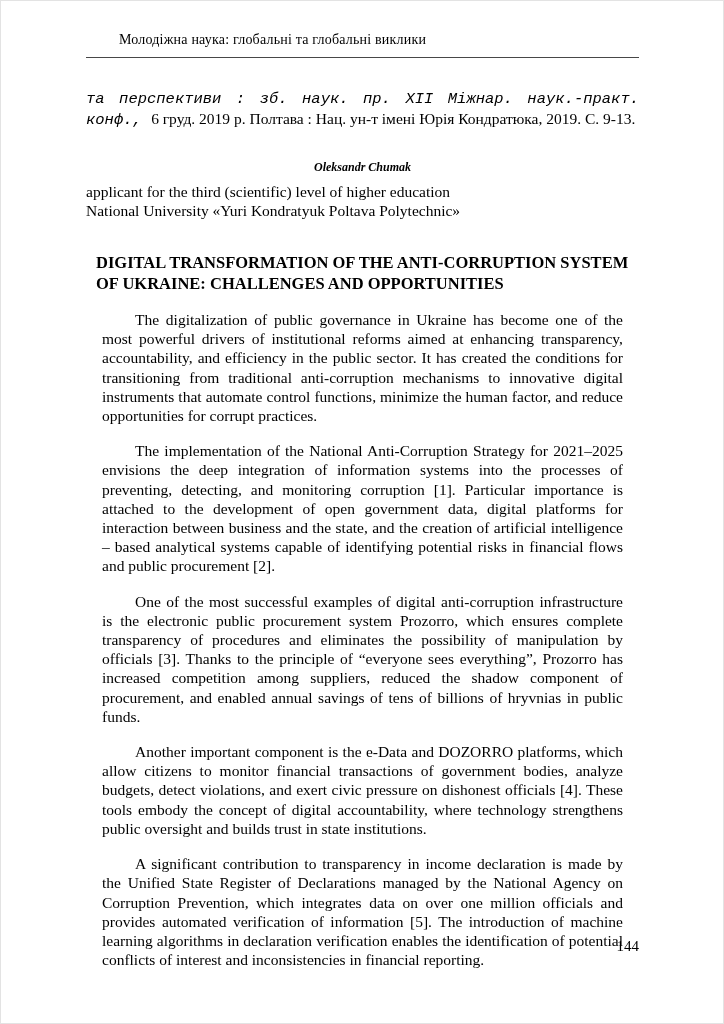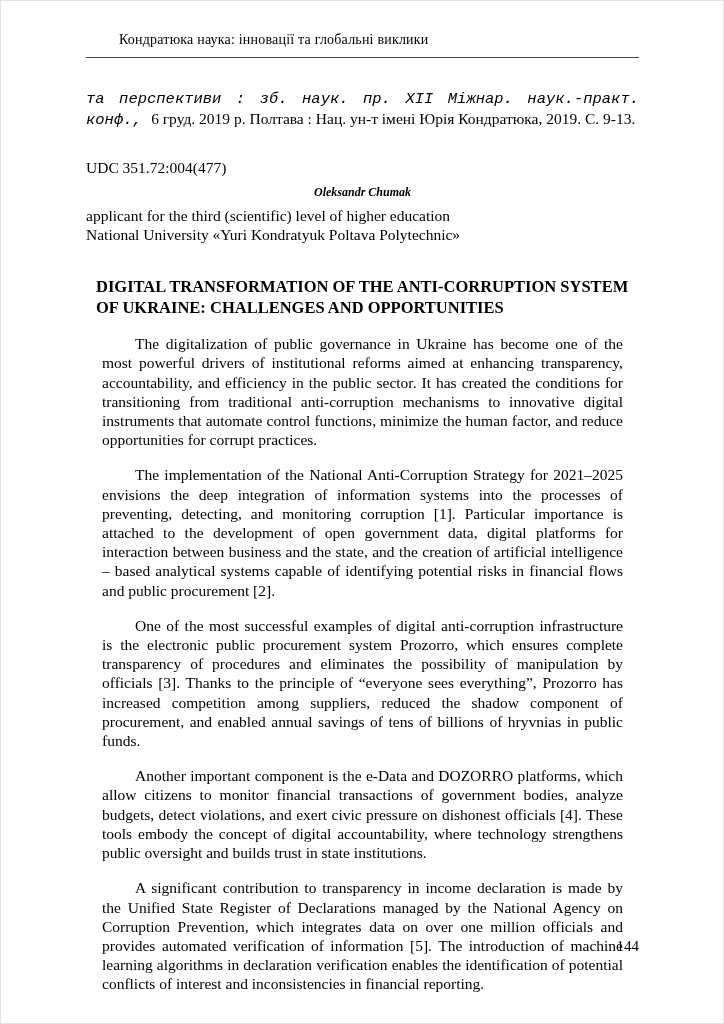--- a/index.html
+++ b/index.html
@@ -84,27 +84,26 @@
     bottom: 68px;
     font-size: 15px;
   }
 </style>
 </head>
 <body>
 
 <div class="page">
 
   <header>
-    <div class="running-head">Кондратюка наука: інновації та глобальні виклики</div>
+    <div class="running-head">Молодіжна наука: глобальні та глобальні виклики</div>
     <hr class="header-rule">
   </header>
 
   <p class="citation"><span class="cit-italic">та перспективи : зб. наук. пр. XII Міжнар. наук.-практ. конф., </span><span>6 груд. 2019 р. Полтава : Нац. ун-т імені Юрія Кондратюка, 2019. С. 9-13.</span></p>
 
-  <p class="udc">UDC 351.72:004(477)</p>
 
   <div class="author-block">
     <p class="author-name">Oleksandr Chumak</p>
     <p class="author-role">applicant for the third (scientific) level of higher education</p>
     <p class="author-affiliation">National University «Yuri Kondratyuk Poltava Polytechnic»</p>
   </div>
 
   <h1 class="article-title">DIGITAL TRANSFORMATION OF THE ANTI-CORRUPTION SYSTEM OF UKRAINE: CHALLENGES AND OPPORTUNITIES</h1>
 
   <div class="body-text">

